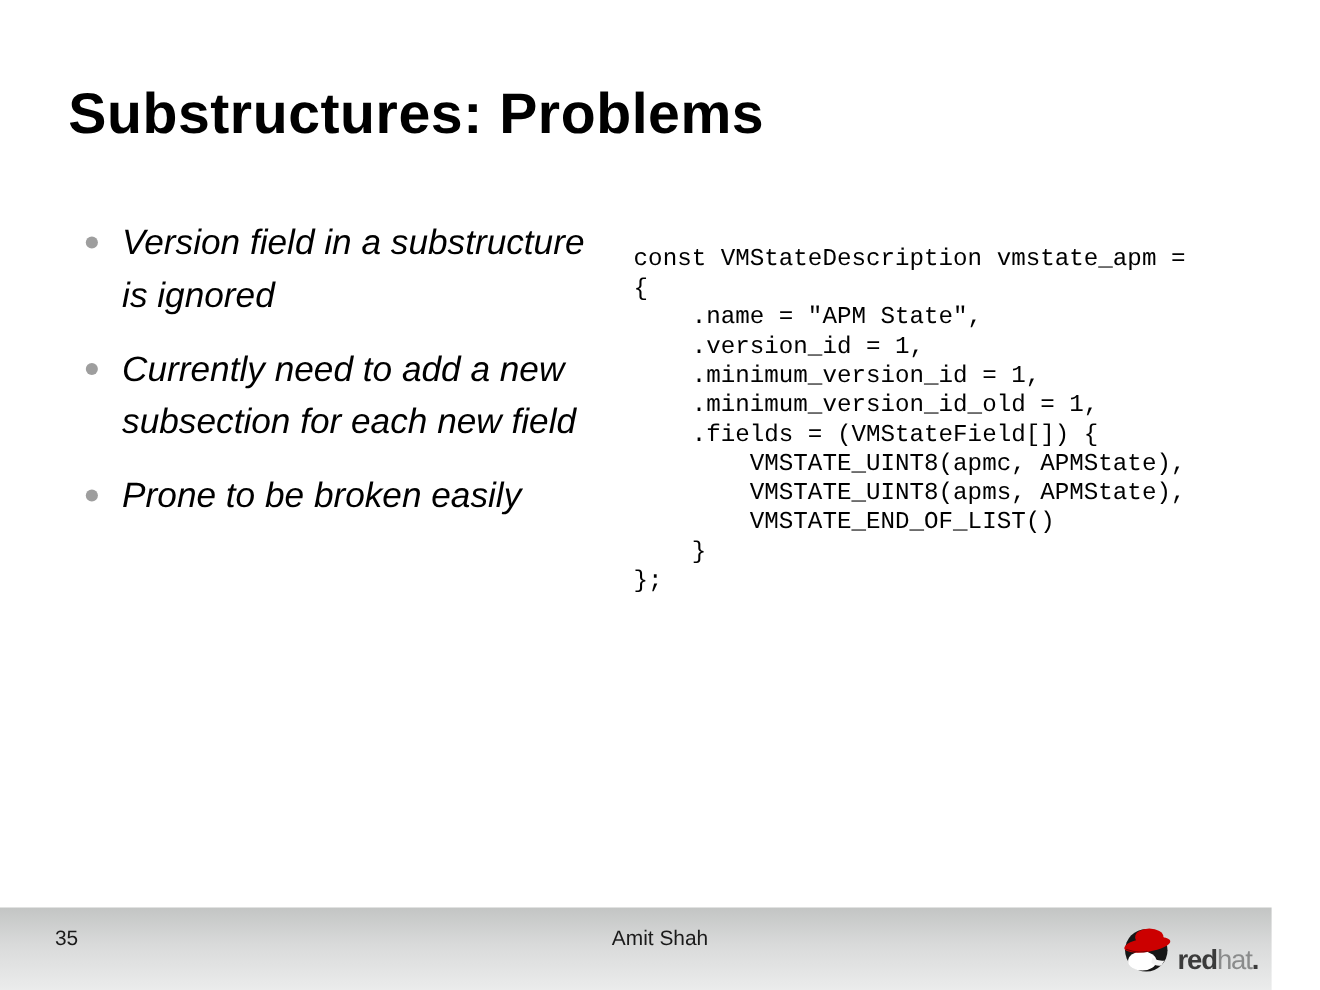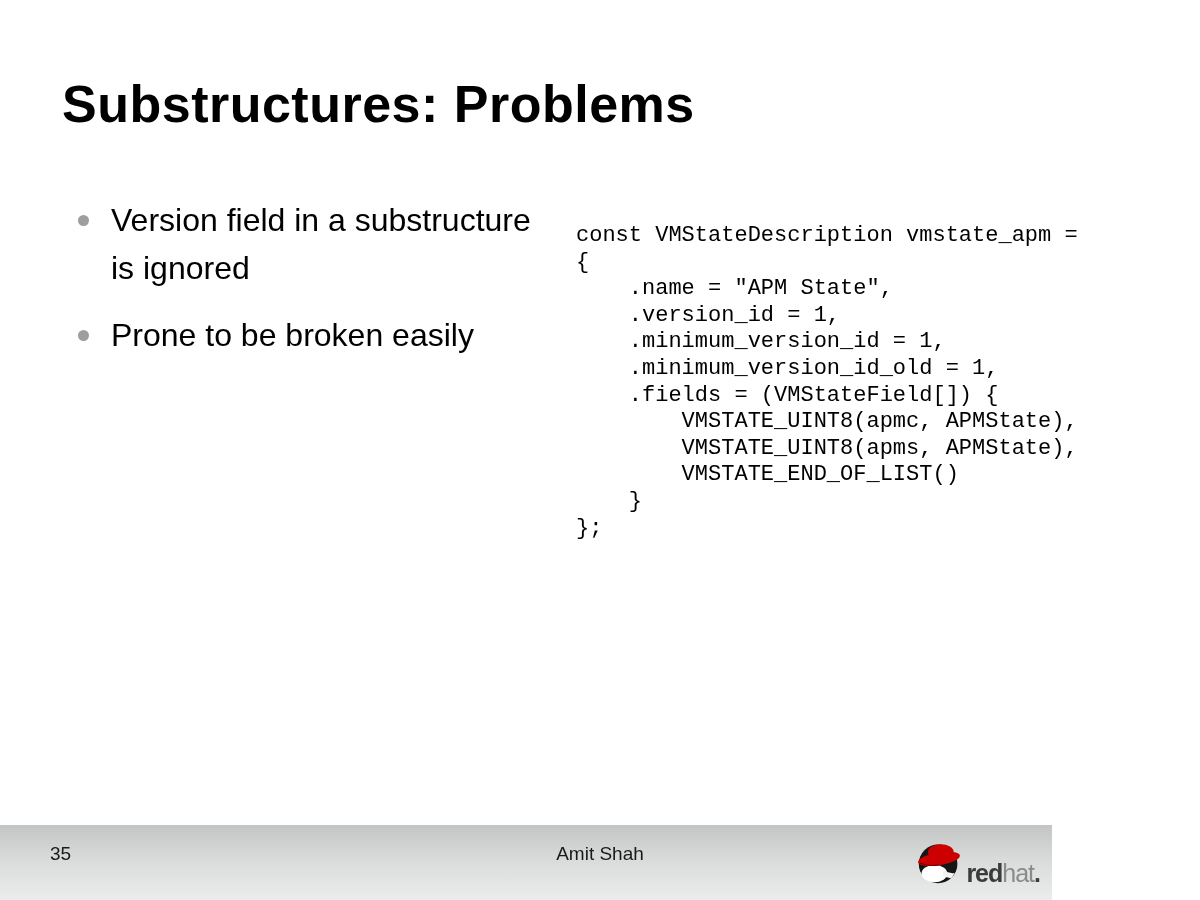--- a/index.html
+++ b/index.html
@@ -32,20 +32,21 @@
     list-style: none;
   }
   .bullet-item {
     position: relative;
     padding-left: 36px;
     margin-bottom: 19px;
     font-size: 32px;
     line-height: 48px;
     color: #000000;
     width: 466px;
+    font-style: italic;
   }
   .bullet-item .bullet-text { display: inline; }
   .bullet-dot {
     position: absolute;
     left: 3px;
     top: 19px;
     width: 11px;
     height: 11px;
     border-radius: 50%;
     background: #9e9e9e;
@@ -59,21 +60,21 @@
     font-size: 22px;
     line-height: 26.6px;
     color: #000000;
     white-space: pre;
   }
 
   .footer-band {
     position: absolute;
     left: 0;
     top: 825px;
-    width: 1052px;
+    width: 1156px;
     height: 75px;
     background: linear-gradient(to bottom, #c3c5c4 0%, #d9dada 45%, #ebecec 100%);
   }
   .page-number {
     position: absolute;
     left: 50px;
     top: 18px;
     font-size: 19px;
     color: #1a1a1a;
   }
@@ -113,20 +114,24 @@
 
   <h1 class="slide-title">Substructures: Problems</h1>
 
   <ul class="bullet-list">
     <li class="bullet-item">
       <span class="bullet-dot"></span>
       <span class="bullet-text">Version field in a substructure is ignored</span>
     </li>
     <li class="bullet-item">
       <span class="bullet-dot"></span>
+      <span class="bullet-text">Currently need to add a new subsection for each new field</span>
+    </li>
+    <li class="bullet-item">
+      <span class="bullet-dot"></span>
       <span class="bullet-text">Prone to be broken easily</span>
     </li>
   </ul>
 
   <pre class="code-block">const VMStateDescription vmstate_apm =
 {
     .name = "APM State",
     .version_id = 1,
     .minimum_version_id = 1,
     .minimum_version_id_old = 1,

